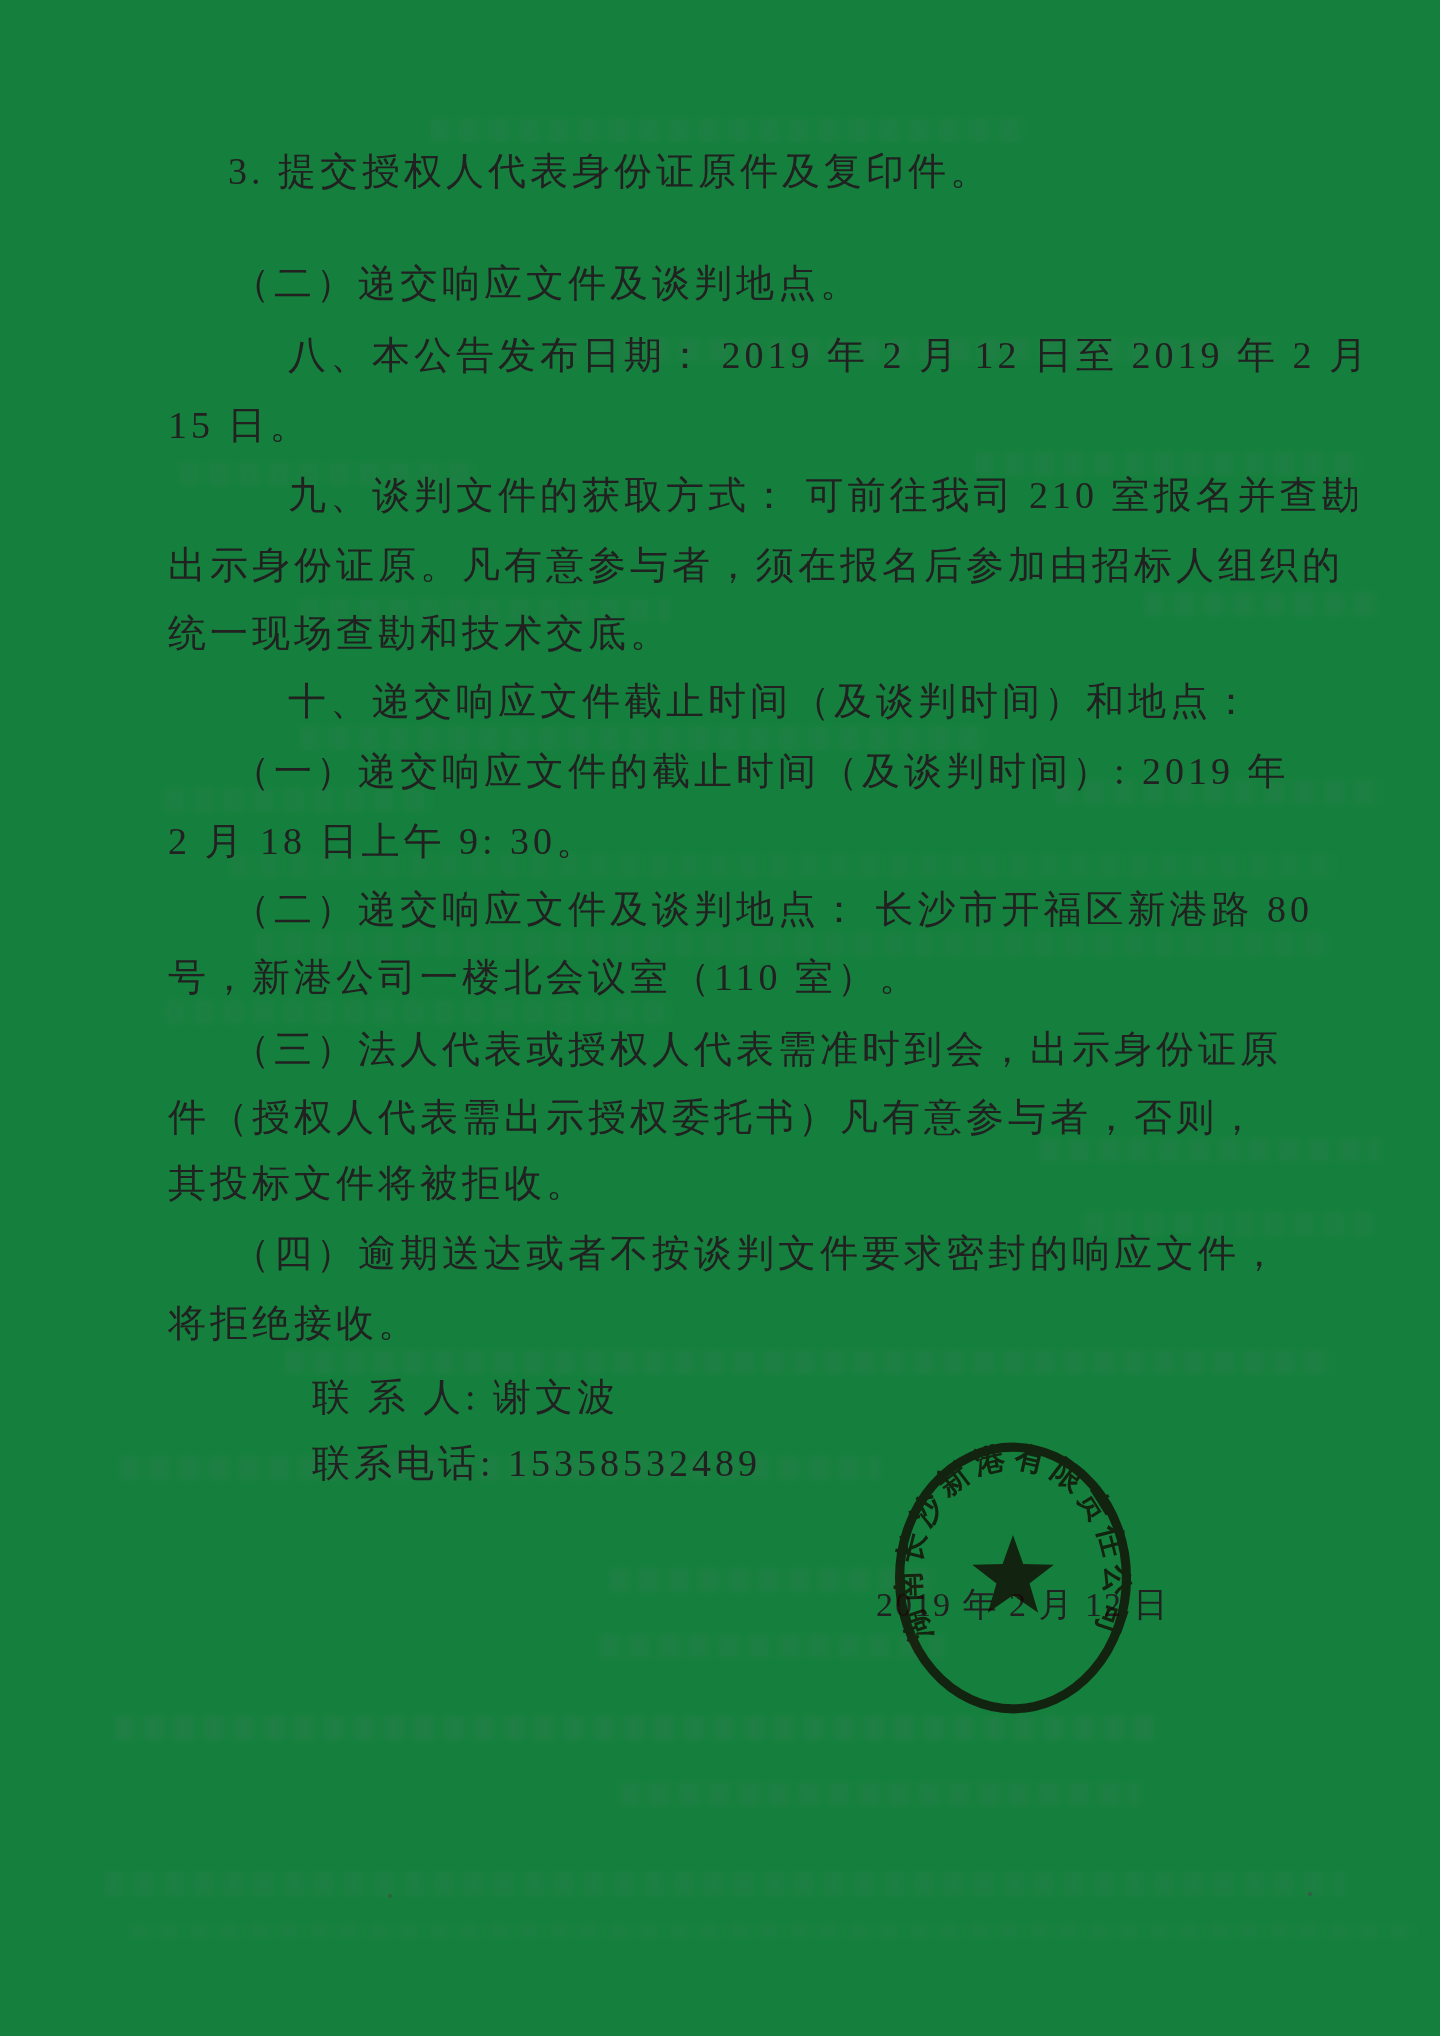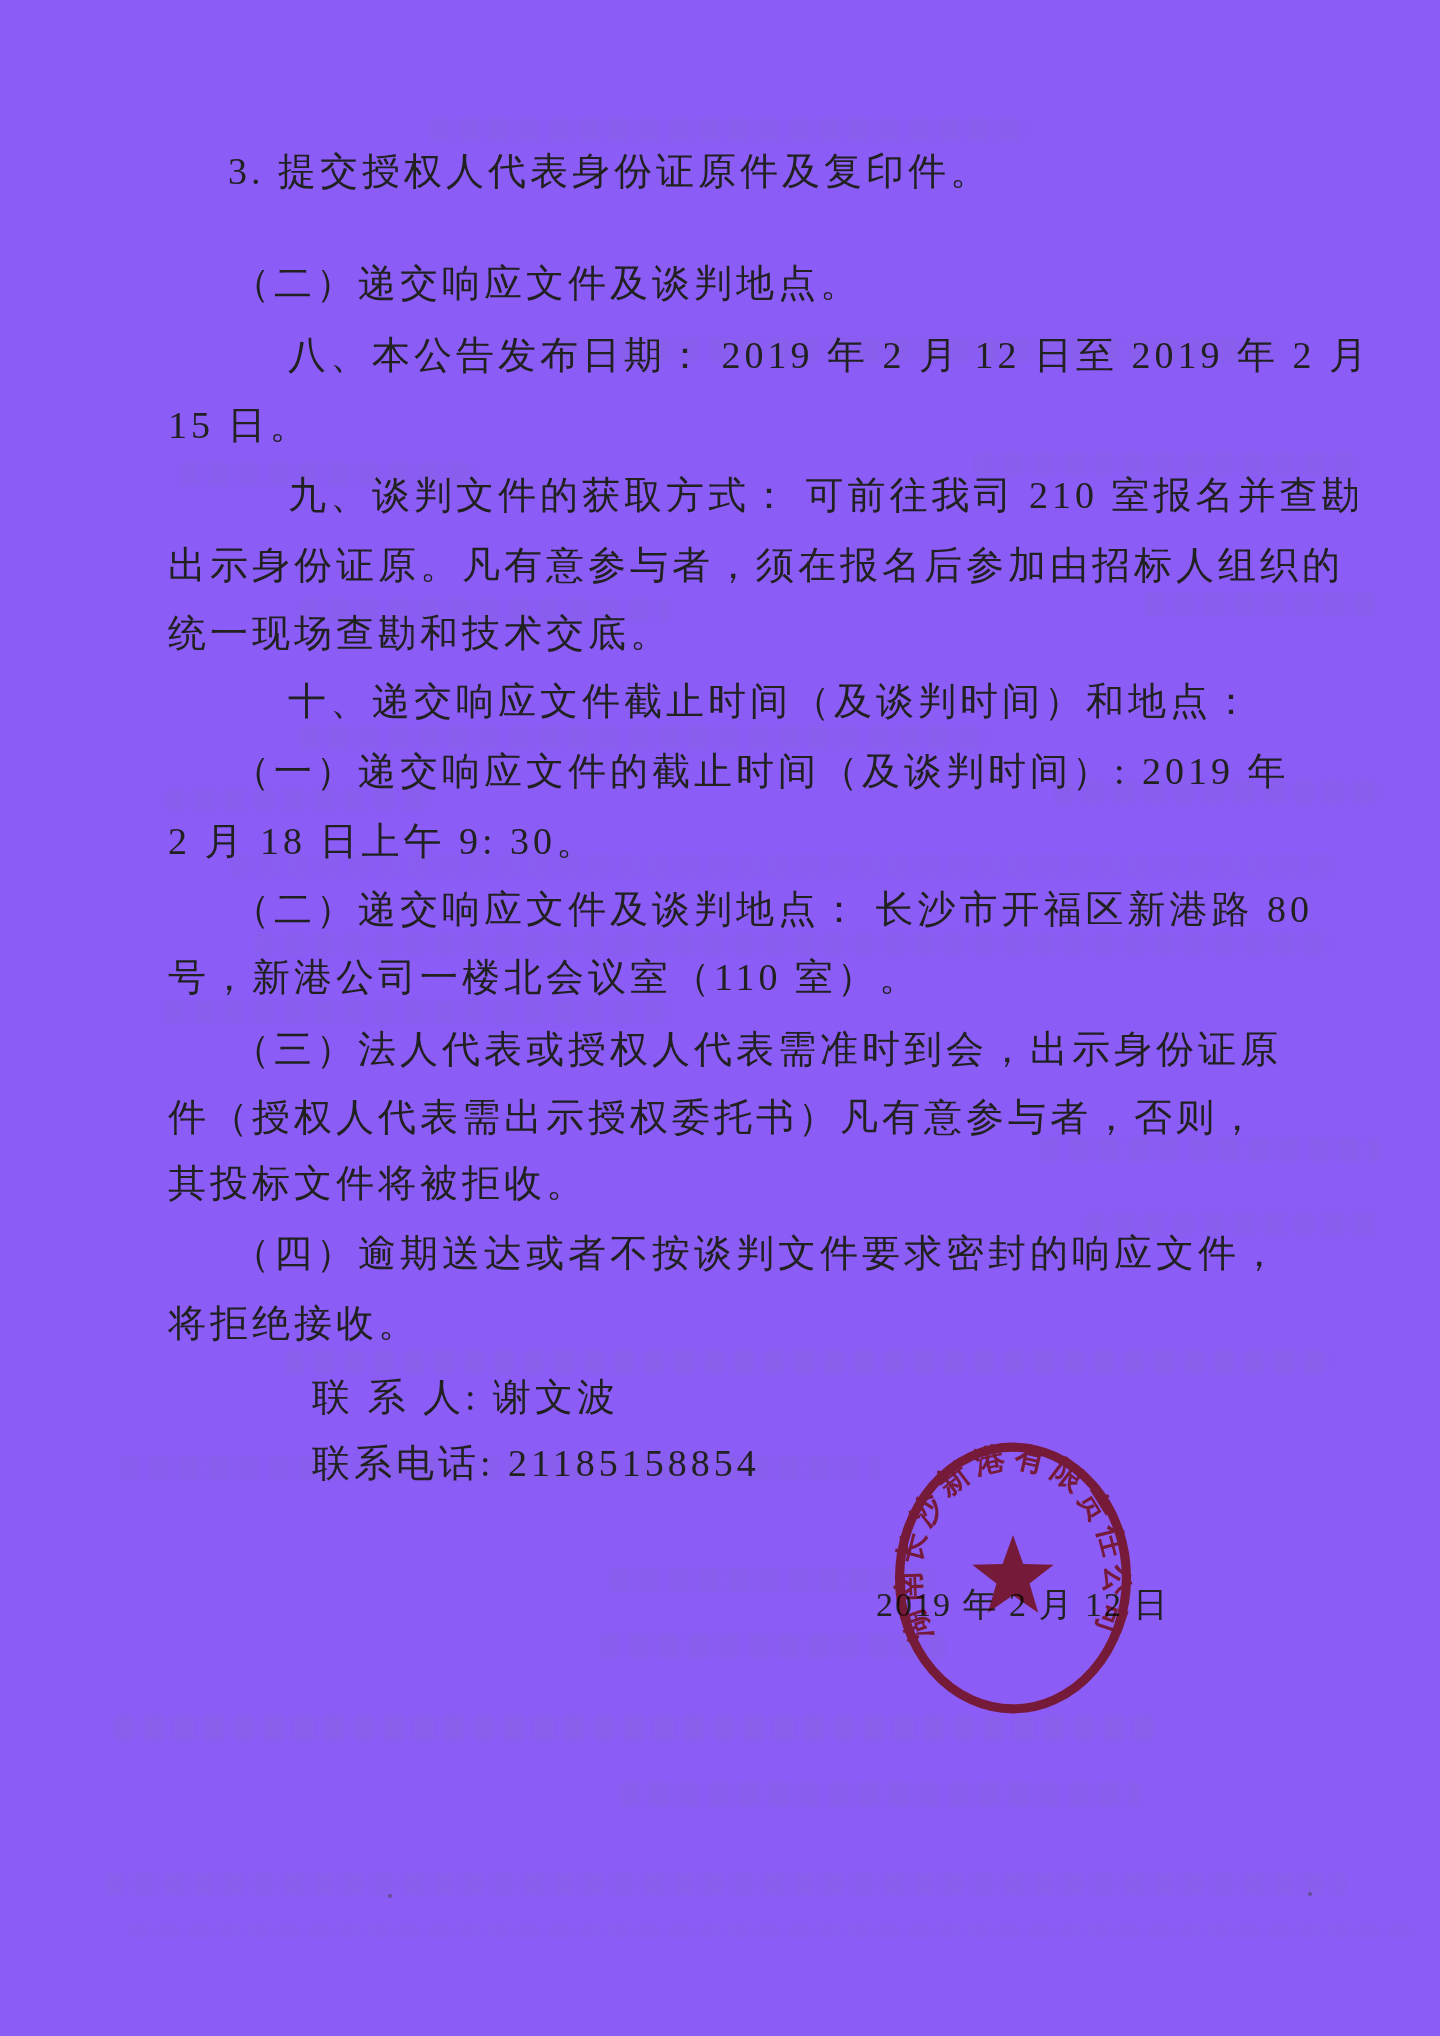--- a/index.html
+++ b/index.html
@@ -47,42 +47,42 @@
     background:repeating-linear-gradient(90deg,rgba(118,122,132,.15) 0 18px,rgba(118,122,132,.03) 18px 30px);
   }
   .dot{
     position:absolute;width:4px;height:4px;border-radius:50%;
     background:rgba(70,70,70,.55);z-index:1;
   }
 </style>
 </head>
 <body>
 
-<div class="page" style="--ink: #212121; --seal: #d63a2c; background: #8b5cf6;">
+<div class="page" style="--ink: #212121; --seal: #d63a2c; background: #15803d;">
 
   <div class="line" style="left:228px;top:146px">3. 提交授权人代表身份证原件及复印件。</div>
   <div class="line" style="left:232px;top:258px">（二）递交响应文件及谈判地点。</div>
   <div class="line" style="left:288px;top:330px">八、本公告发布日期： 2019 年 2 月 12 日至 2019 年 2 月</div>
   <div class="line" style="left:168px;top:400px">15 日。</div>
   <div class="line" style="left:288px;top:470px">九、谈判文件的获取方式： 可前往我司 210 室报名并查勘</div>
   <div class="line" style="left:168px;top:540px">出示身份证原。凡有意参与者，须在报名后参加由招标人组织的</div>
   <div class="line" style="left:168px;top:608px">统一现场查勘和技术交底。</div>
   <div class="line" style="left:288px;top:676px">十、递交响应文件截止时间（及谈判时间）和地点：</div>
   <div class="line" style="left:232px;top:746px">（一）递交响应文件的截止时间（及谈判时间）: 2019 年</div>
   <div class="line" style="left:168px;top:816px">2 月 18 日上午 9: 30。</div>
   <div class="line" style="left:232px;top:884px">（二）递交响应文件及谈判地点： 长沙市开福区新港路 80</div>
   <div class="line" style="left:168px;top:952px">号，新港公司一楼北会议室（110 室）。</div>
   <div class="line" style="left:232px;top:1024px">（三）法人代表或授权人代表需准时到会，出示身份证原</div>
   <div class="line" style="left:168px;top:1092px">件（授权人代表需出示授权委托书）凡有意参与者，否则，</div>
   <div class="line" style="left:168px;top:1158px">其投标文件将被拒收。</div>
   <div class="line" style="left:232px;top:1228px">（四）逾期送达或者不按谈判文件要求密封的响应文件，</div>
   <div class="line" style="left:168px;top:1298px">将拒绝接收。</div>
 
   <div class="line" style="left:312px;top:1372px">联 系 人: 谢文波</div>
-  <div class="line" style="left:312px;top:1438px">联系电话: 21185158854</div>
+  <div class="line" style="left:312px;top:1438px">联系电话: 15358532489</div>
 
   <div class="date-line">2019 年 2 月 12 日</div>
 
   <svg class="seal" viewBox="0 0 240 274" aria-hidden="true">
     <ellipse class="ring" cx="120" cy="137" rx="111" ry="128" fill="none" stroke-width="9"></ellipse>
     <path id="sealArc" d="M 47.5 203.5 A 92 108 0 1 1 192.5 203.5" fill="none"></path>
     <text class="ring-text" font-size="30" letter-spacing="6">
       <textPath href="#sealArc" xlink:href="#sealArc" startOffset="50%" text-anchor="middle">湖南长沙新港有限责任公司</textPath>
     </text>
     <polygon class="star" points="120,95 130,123.2 159.9,124 136.2,142.3 144.7,171 120,154 95.3,171 103.8,142.3 80.1,124 109.8,123.2"></polygon>

